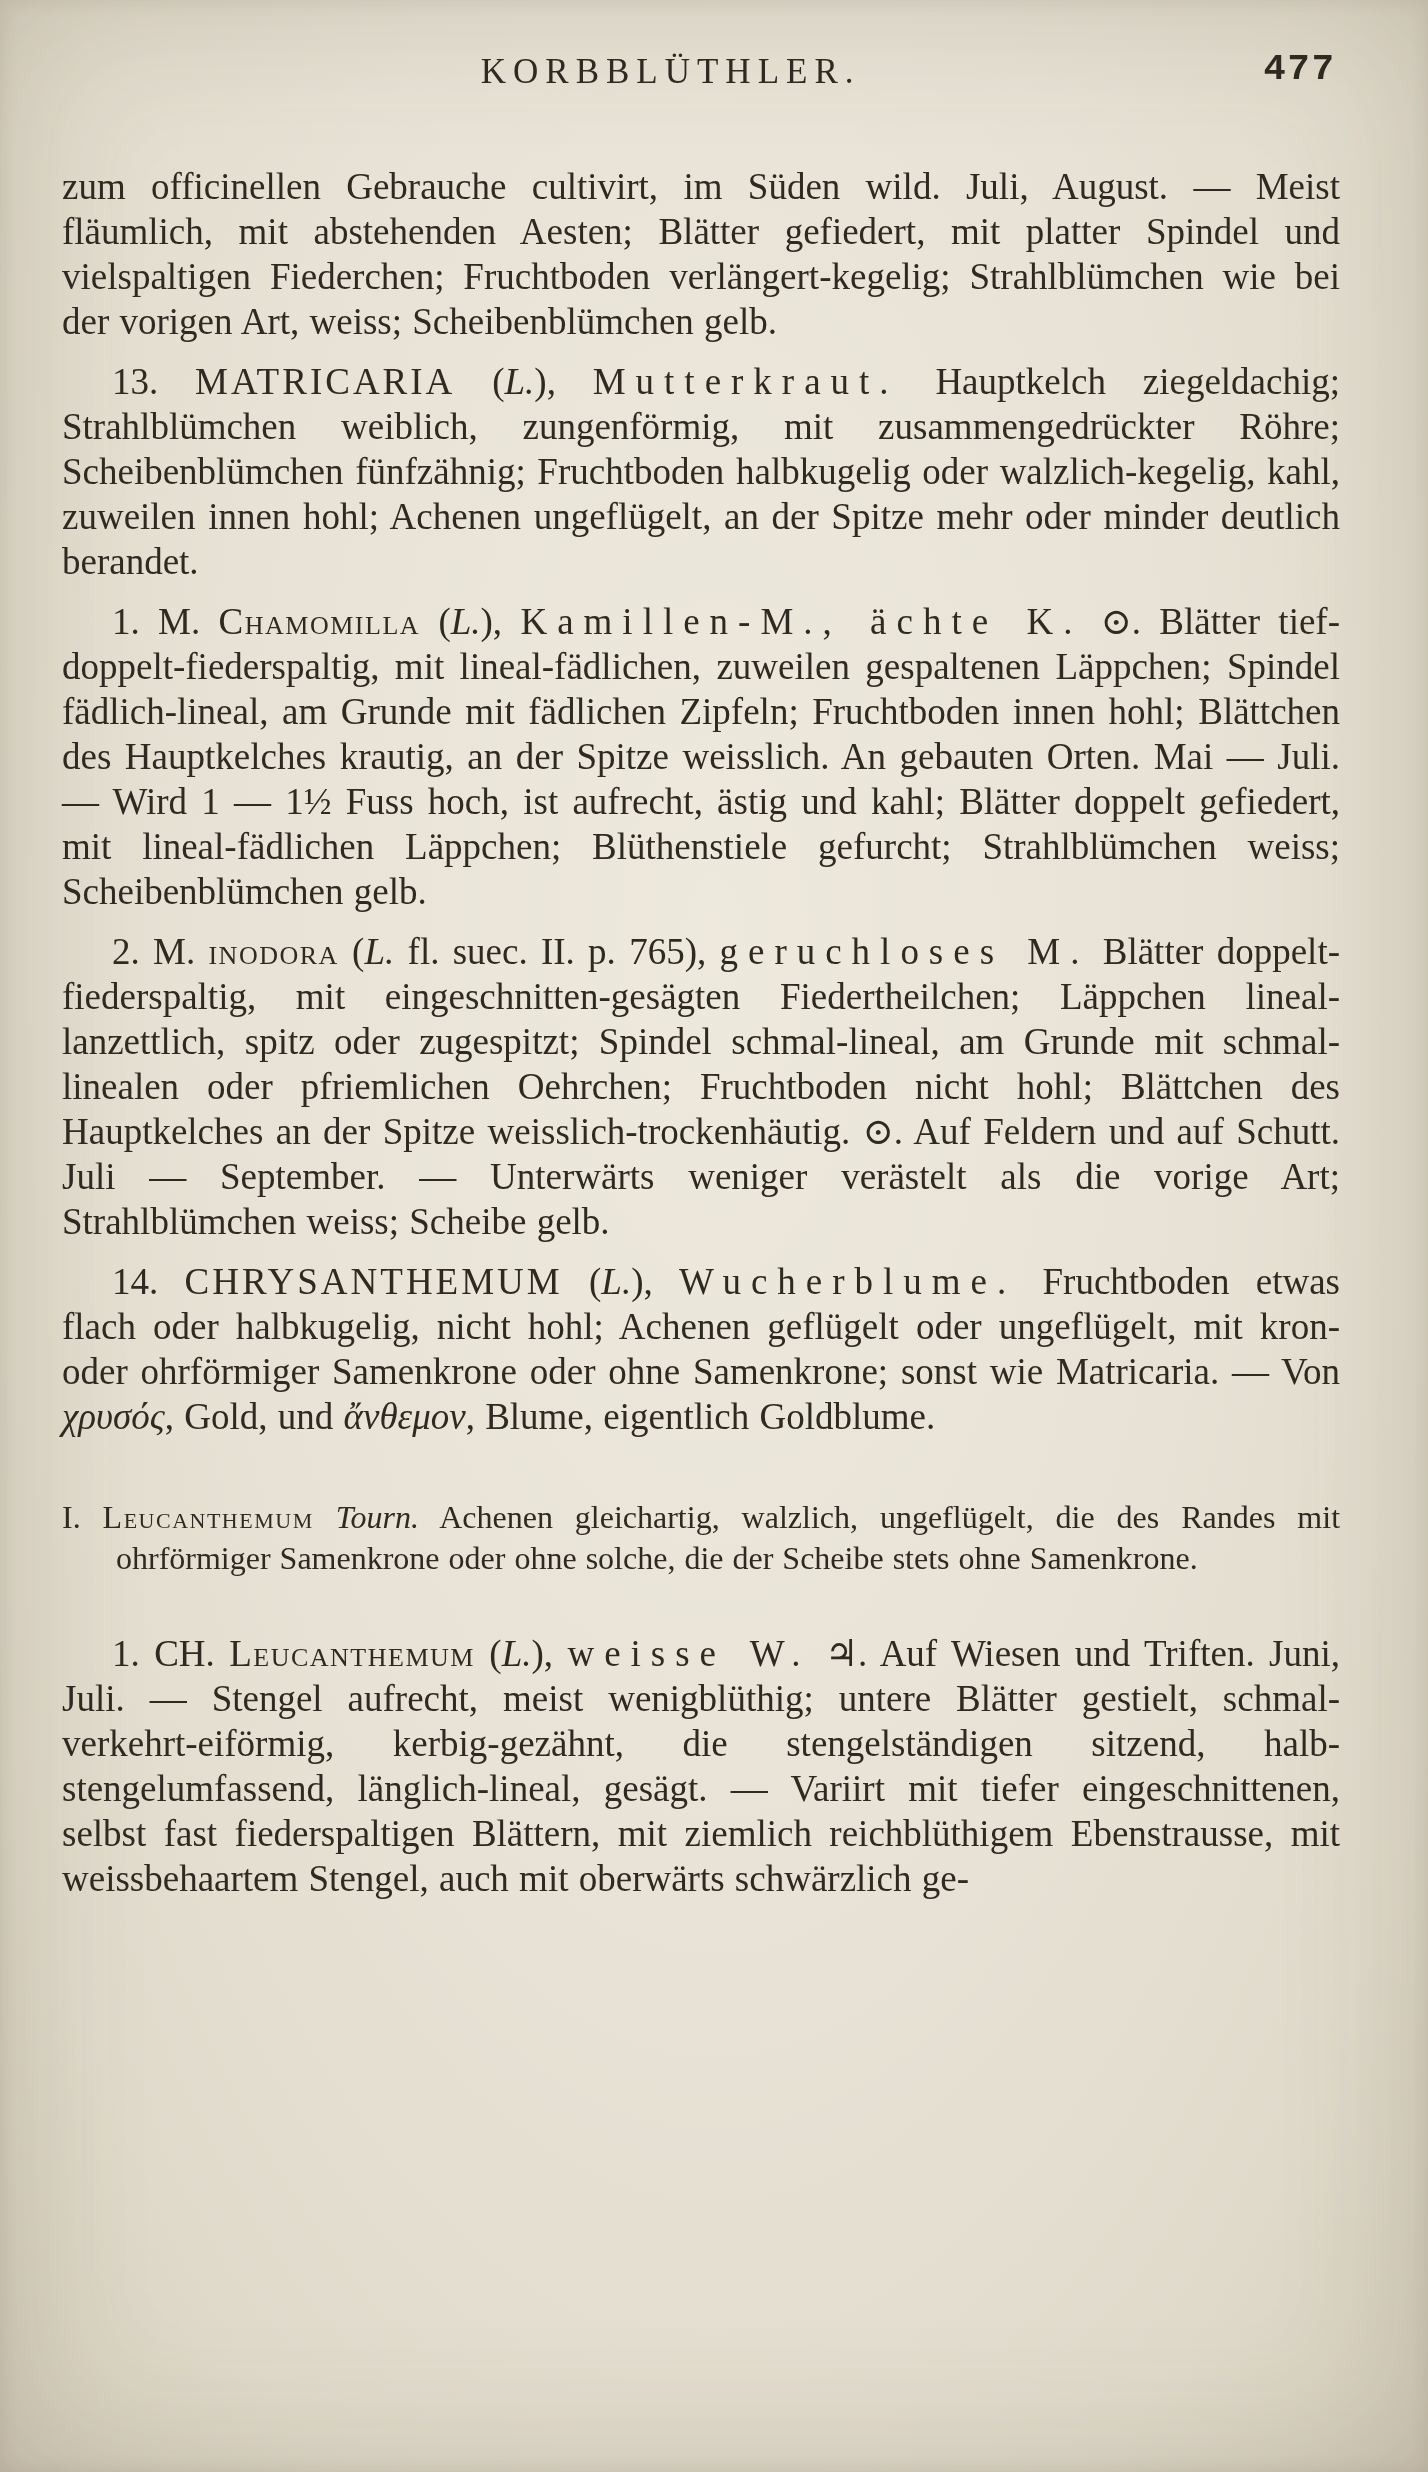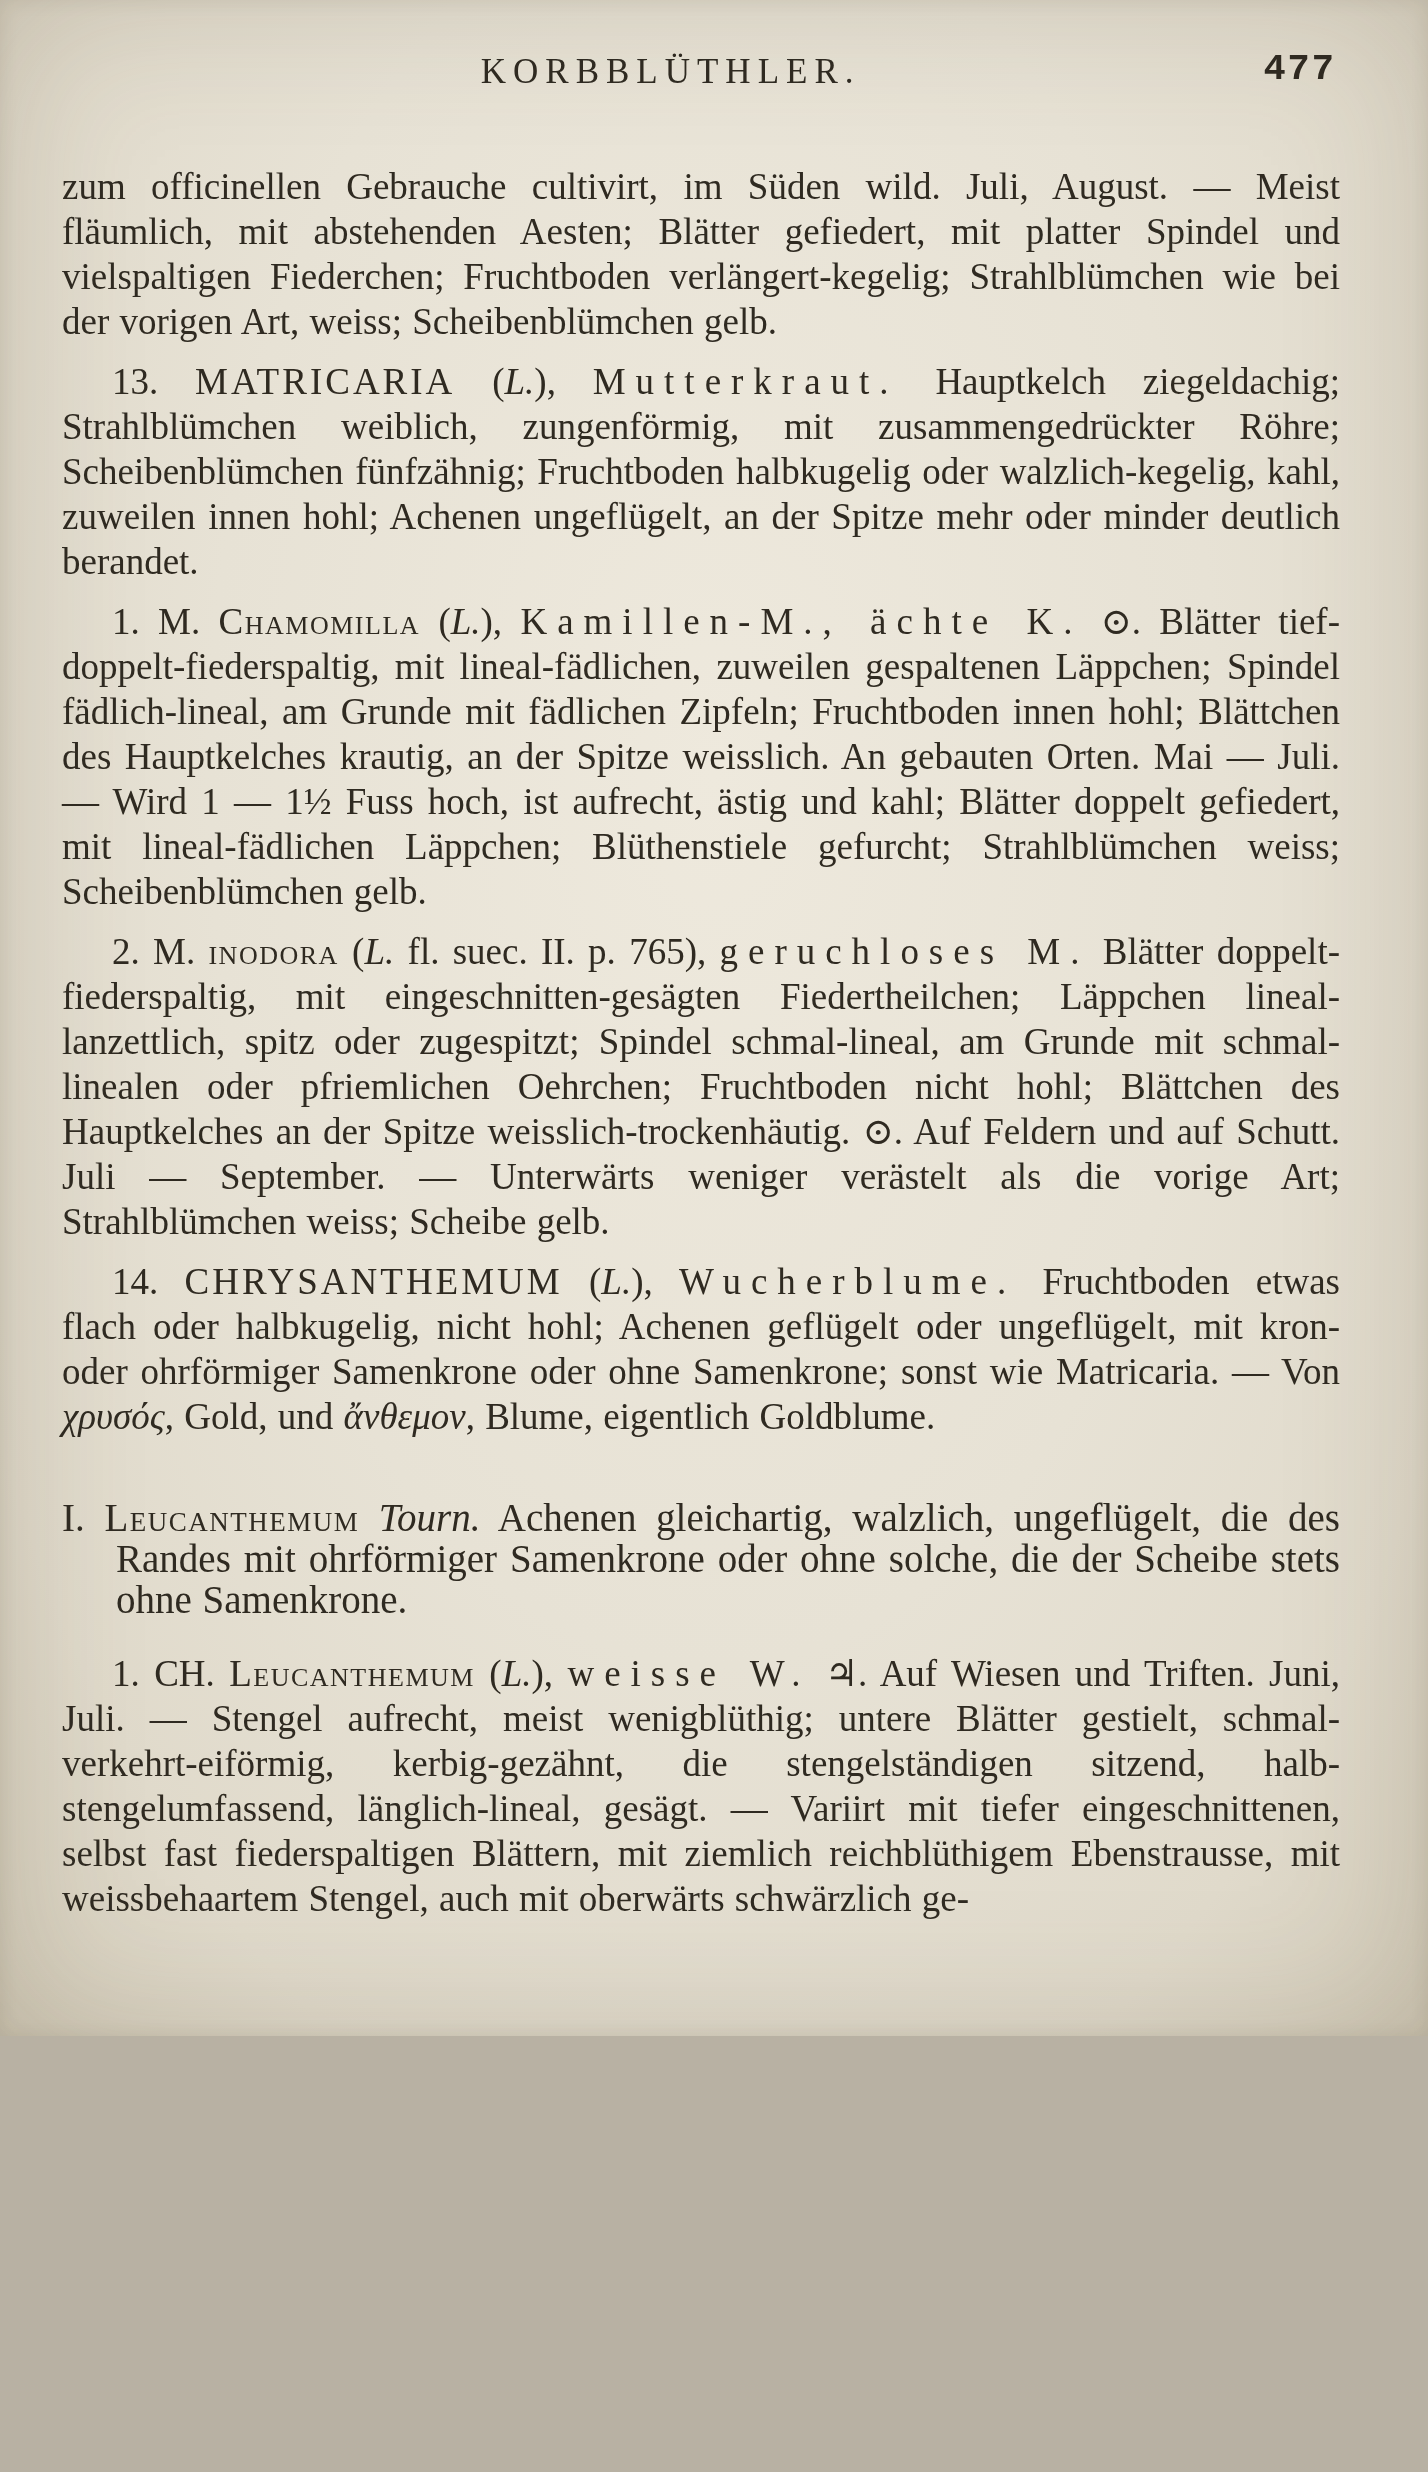--- a/index.html
+++ b/index.html
@@ -3,21 +3,21 @@
 <meta charset="utf-8">
 <style>
   html, body {
     margin: 0;
     padding: 0;
     background: #b8b1a3;
   }
   .page {
     position: relative;
     width: 1428px;
-    height: 2036px;
+    height: 2472px;
     box-sizing: border-box;
     margin: 0 auto;
     background: radial-gradient(ellipse at 50% 38%,
                 #eee9dd 0%, #e7e2d5 50%, #e0dacb 80%, #d4cdbb 100%);
     box-shadow: inset 0 0 150px rgba(92, 76, 48, 0.20),
                 inset 0 0 18px rgba(70, 58, 36, 0.10);
     color: #2f2a21;
     font-family: "Liberation Serif", "DejaVu Serif", serif;
     padding: 52px 88px 0 62px;
     overflow: hidden;
@@ -49,24 +49,24 @@
     font-size: 37px;
     line-height: 45px;
     text-align: justify;
     word-spacing: 1px;
     hyphens: auto;
   }
   .para { margin: 15px 0 0; }
   .para:first-child { margin-top: 12px; }
   .para.indent { text-indent: 50px; }
   .para.small {
-    font-size: 39px;
+    font-size: 32px;
     line-height: 41px;
     margin-top: 58px;
-    margin-bottom: 31px;
+    margin-bottom: 52px;
     padding-left: 54px;
     text-indent: -54px;
   }
   .seg-normal { }
   .seg-italic { font-style: italic; }
   .seg-smallcaps { font-variant: small-caps; letter-spacing: 1.5px; }
   .seg-caps { letter-spacing: 3px; }
   .seg-spaced { letter-spacing: 0.27em; }
 </style>
 </head>

